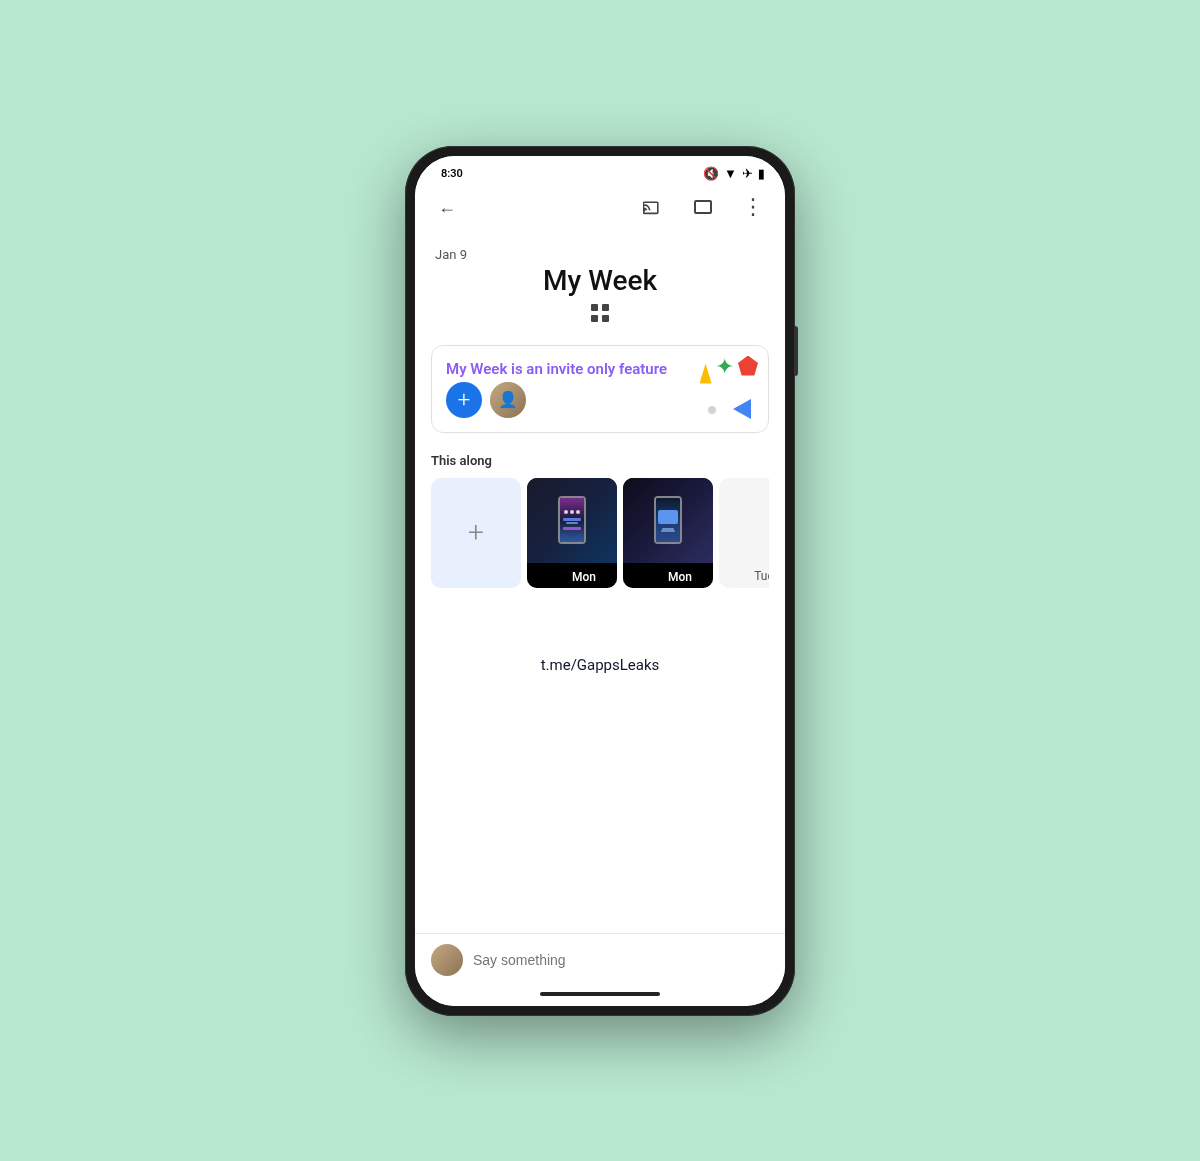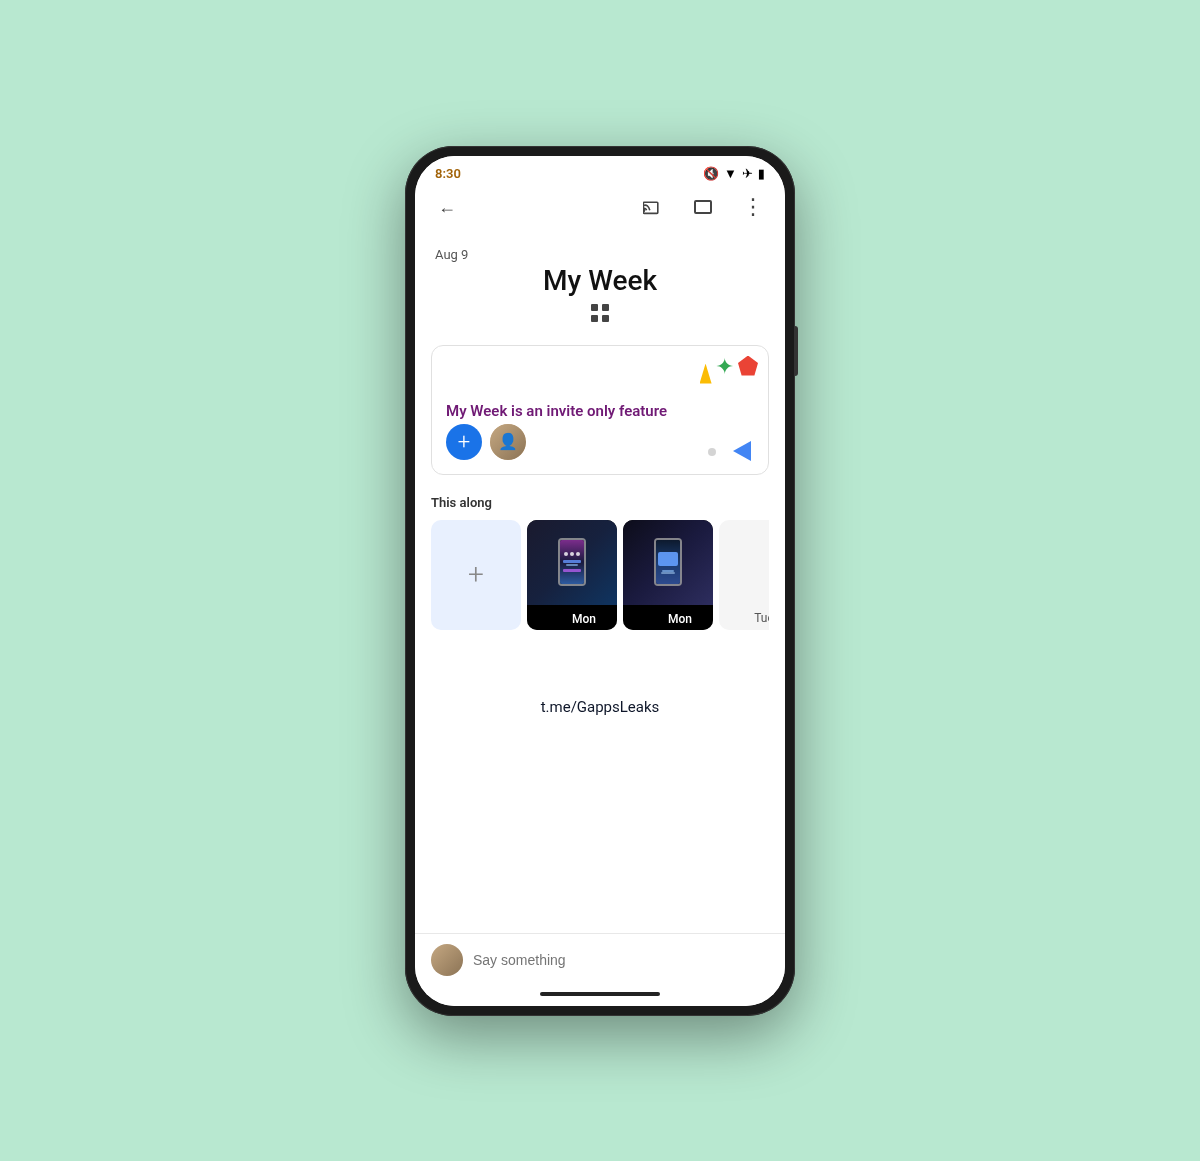--- a/index.html
+++ b/index.html
@@ -39,23 +39,24 @@
     .status-bar {
       display: flex;
       justify-content: space-between;
       align-items: center;
       padding: 10px 20px 6px;
       background: #fff;
       flex-shrink: 0;
     }
 
     .status-time {
-      font-size: 13px;
+      font-size: 11px;
       font-weight: 600;
-      color: #a16207;
+      color: #000000;
+      margin-left: 6px;
     }
 
     .status-icons {
       display: flex;
       gap: 5px;
       align-items: center;
       font-size: 13px;
       color: #000;
     }
 
@@ -139,23 +140,22 @@
       border-radius: 12px;
       padding: 14px;
       background: #fff;
       overflow: hidden;
       position: relative;
     }
 
     .invite-title {
       font-size: 15px;
       font-weight: 600;
-      color: #701a75;
+      color: #8b5cf6;
       margin-bottom: 4px;
-      margin-top: 42px;
     }
 
     .invite-desc {
       font-size: 13px;
       color: #555;
       line-height: 1.4;
       margin-bottom: 12px;
     }
 
     .invite-avatars {
@@ -498,21 +498,21 @@
         </div>
         <div class="icon-btn">
           <span style="font-size:22px;color:#444;letter-spacing:0">⋮</span>
         </div>
       </div>
     </div>
 
     <div class="content-area">
 
       <div class="page-header">
-        <div class="page-date">Aug 9</div>
+        <div class="page-date">Jan 9</div>
         <div class="page-title-row">
           <div class="page-title">My Week</div>
           <div class="grid-icon">
             <svg class="grid-svg" viewBox="0 0 20 20" fill="#444">
               <rect x="1" y="1" width="7" height="7" rx="1"></rect>
               <rect x="12" y="1" width="7" height="7" rx="1"></rect>
               <rect x="1" y="12" width="7" height="7" rx="1"></rect>
               <rect x="12" y="12" width="7" height="7" rx="1"></rect>
             </svg>
           </div>

